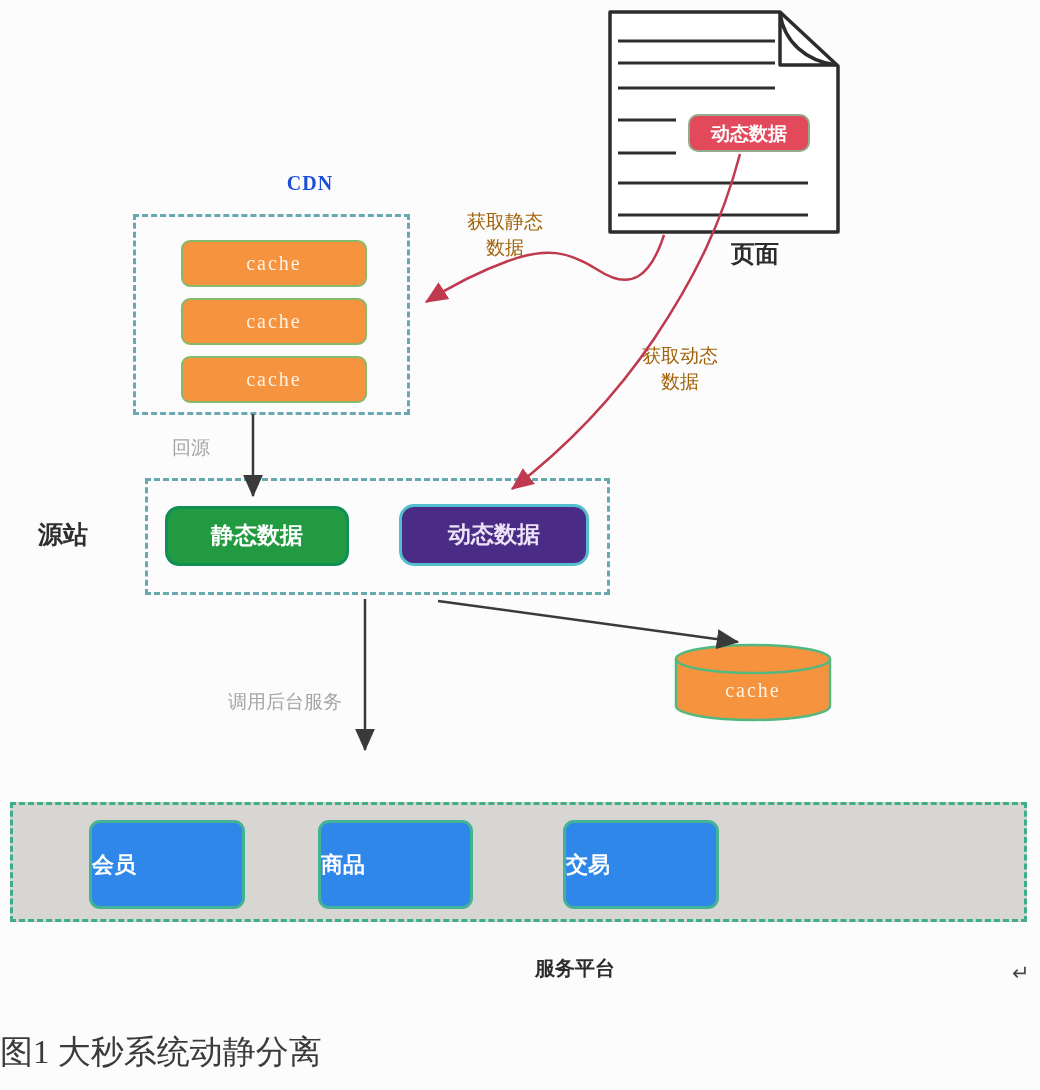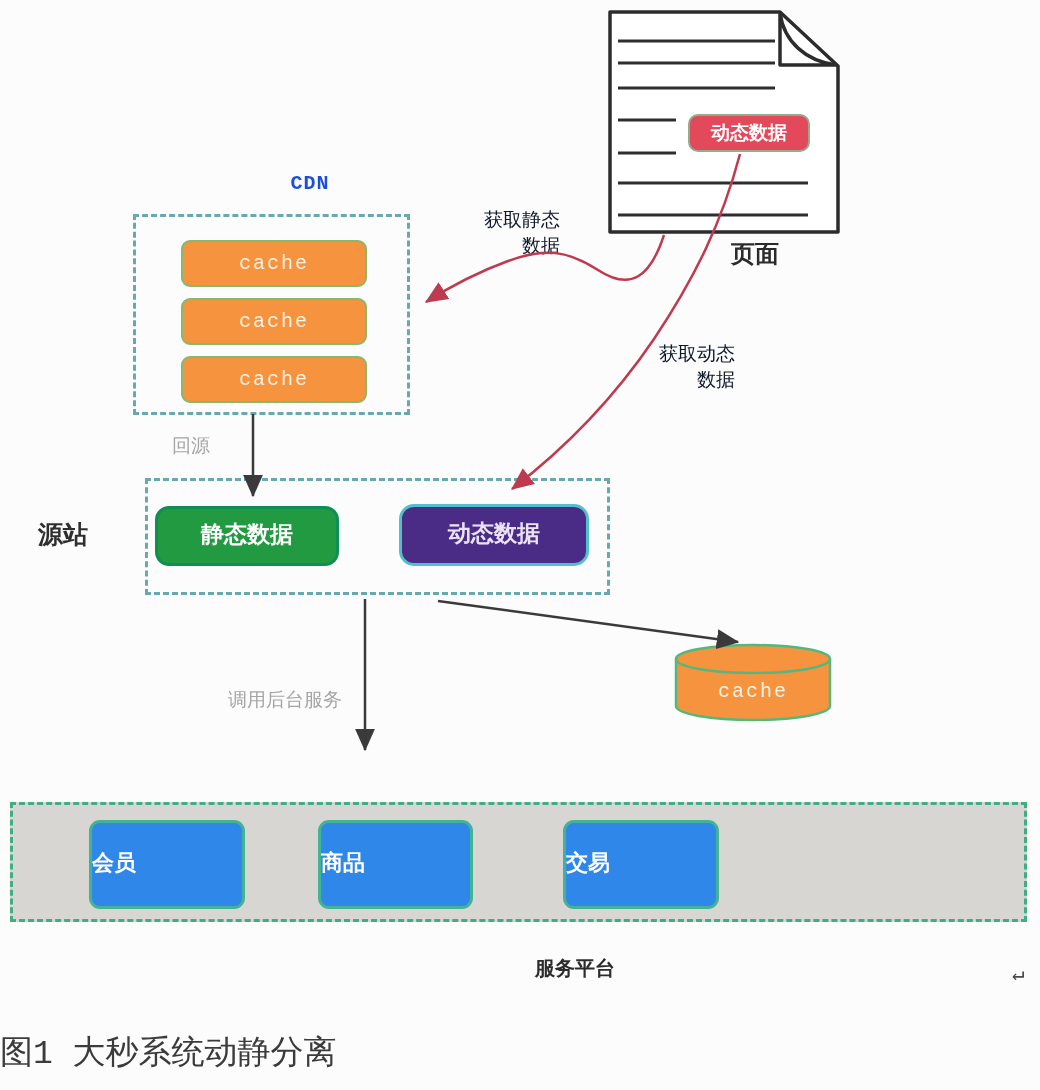--- a/index.html
+++ b/index.html
@@ -1,19 +1,19 @@
 <!DOCTYPE html>
 <html><head>
 <meta charset="utf-8">
 <style>
   html,body{margin:0;padding:0;background:#fcfcfc;}
   #canvas{
     position:relative;width:1040px;height:1090px;overflow:hidden;
     background:#fcfcfc;
-    font-family:Liberation Mono, monospace;
+    font-family:Liberation Serif, serif;
   }
   .abs{position:absolute;}
 
   
   #doc-svg{left:606px;top:8px;}
   .doc-badge{
     left:688px;top:114px;width:122px;height:38px;
     background:#e2495a;border:2px solid #94ab8e;border-radius:10px;
     color:#fff;font-size:19px;font-weight:bold;text-align:center;line-height:36px;
     box-sizing:border-box;
@@ -26,32 +26,32 @@
     font-size:20px;font-weight:600;color:#1d4ed8;letter-spacing:1px;margin-left:38px;}
   .cdn-box{left:133px;top:214px;width:277px;height:201px;
     border:3px dashed #68a9b0;box-sizing:border-box;}
   .cache-bar{position:absolute;left:45px;width:186px;height:47px;
     background:#f6933e;border:2px solid #85b96b;border-radius:9px;
     color:#fdf3e6;font-size:20px;letter-spacing:2px;text-align:center;
     line-height:43px;box-sizing:border-box;}
   .cache-bar.n0{top:23px}.cache-bar.n1{top:81px}.cache-bar.n2{top:139px}
 
   
-  .edge-label{color:#0f172a;font-size:19px;line-height:1.35;
-    white-space:pre-line;text-align:right;}
+  .edge-label{color:#a16207;font-size:19px;line-height:1.35;
+    white-space:pre-line;text-align:center;}
   .lbl-get-static{left:450px;top:209px;width:110px;}
   .lbl-get-dynamic{left:625px;top:343px;width:110px;}
   .lbl-back-origin{left:172px;top:435px;width:80px;text-align:left;color:#a5a5a5;}
   .lbl-call-backend{left:228px;top:689px;width:130px;text-align:left;color:#a5a5a5;}
 
   
   .origin-label{left:38px;top:518px;font-size:25px;font-weight:bold;color:#2e2e2e;}
   .origin-box{left:145px;top:478px;width:465px;height:117px;
     border:3px dashed #68a9b0;box-sizing:border-box;}
-  .static-box{position:absolute;left:7px;top:25px;width:184px;height:60px;
+  .static-box{position:absolute;left:17px;top:25px;width:184px;height:60px;
     background:#219a41;border:3px solid #0f8f55;border-radius:14px;
     color:#fff;font-size:23px;font-weight:bold;text-align:center;line-height:54px;
     box-sizing:border-box;}
   .dynamic-box{position:absolute;left:251px;top:23px;width:190px;height:62px;
     background:#4a2b85;border:3px solid #52bfcd;border-radius:15px;
     color:#ece2f8;font-size:23px;font-weight:bold;text-align:center;line-height:56px;
     box-sizing:border-box;}
 
   
   #cyl-svg{left:672px;top:640px;}

